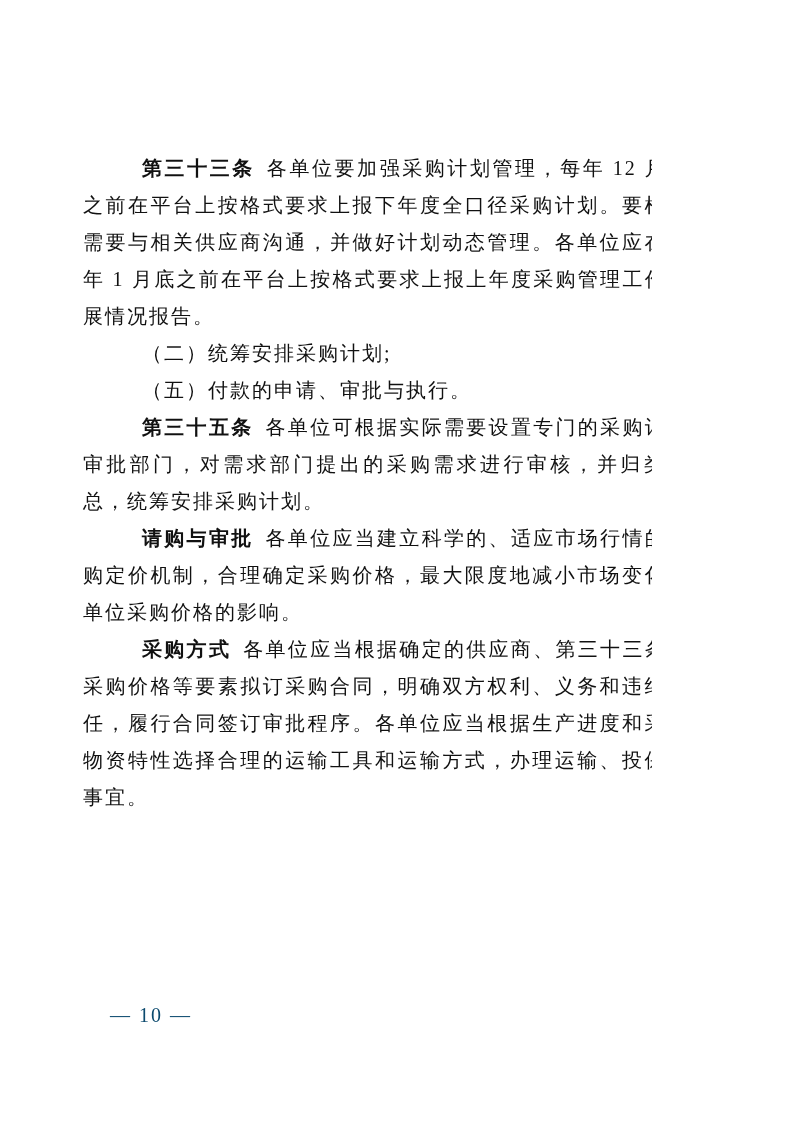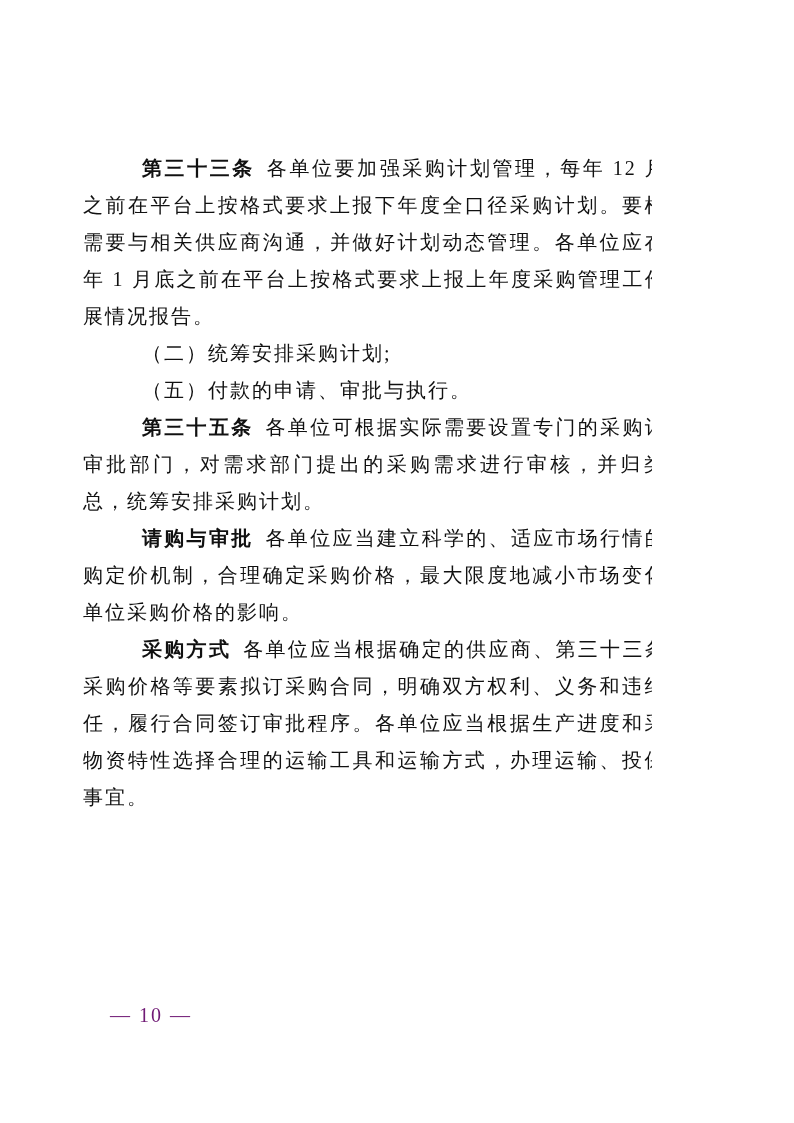--- a/index.html
+++ b/index.html
@@ -35,21 +35,21 @@
     font-weight: bold;
     margin-right: 12px;
     font-family: "Liberation Sans", "DejaVu Sans", sans-serif;
   }
   .footer {
     position: absolute;
     left: 110px;
     top: 1004px;
     font-size: 20px;
     letter-spacing: 2px;
-    color: #701a75;
+    color: #0c4a6e;
   }
 </style>
 </head>
 <body>
 
 <div class="page">
   <div class="content">
 
     <p class="para">
       <b class="lead">第三十三条</b><span>各单位要加强采购计划管理，每年 12 月底之前在平台上按格式要求上报下年度全口径采购计划。要根据需要与相关供应商沟通，并做好计划动态管理。各单位应在每年 1 月底之前在平台上按格式要求上报上年度采购管理工作开展情况报告。</span>

